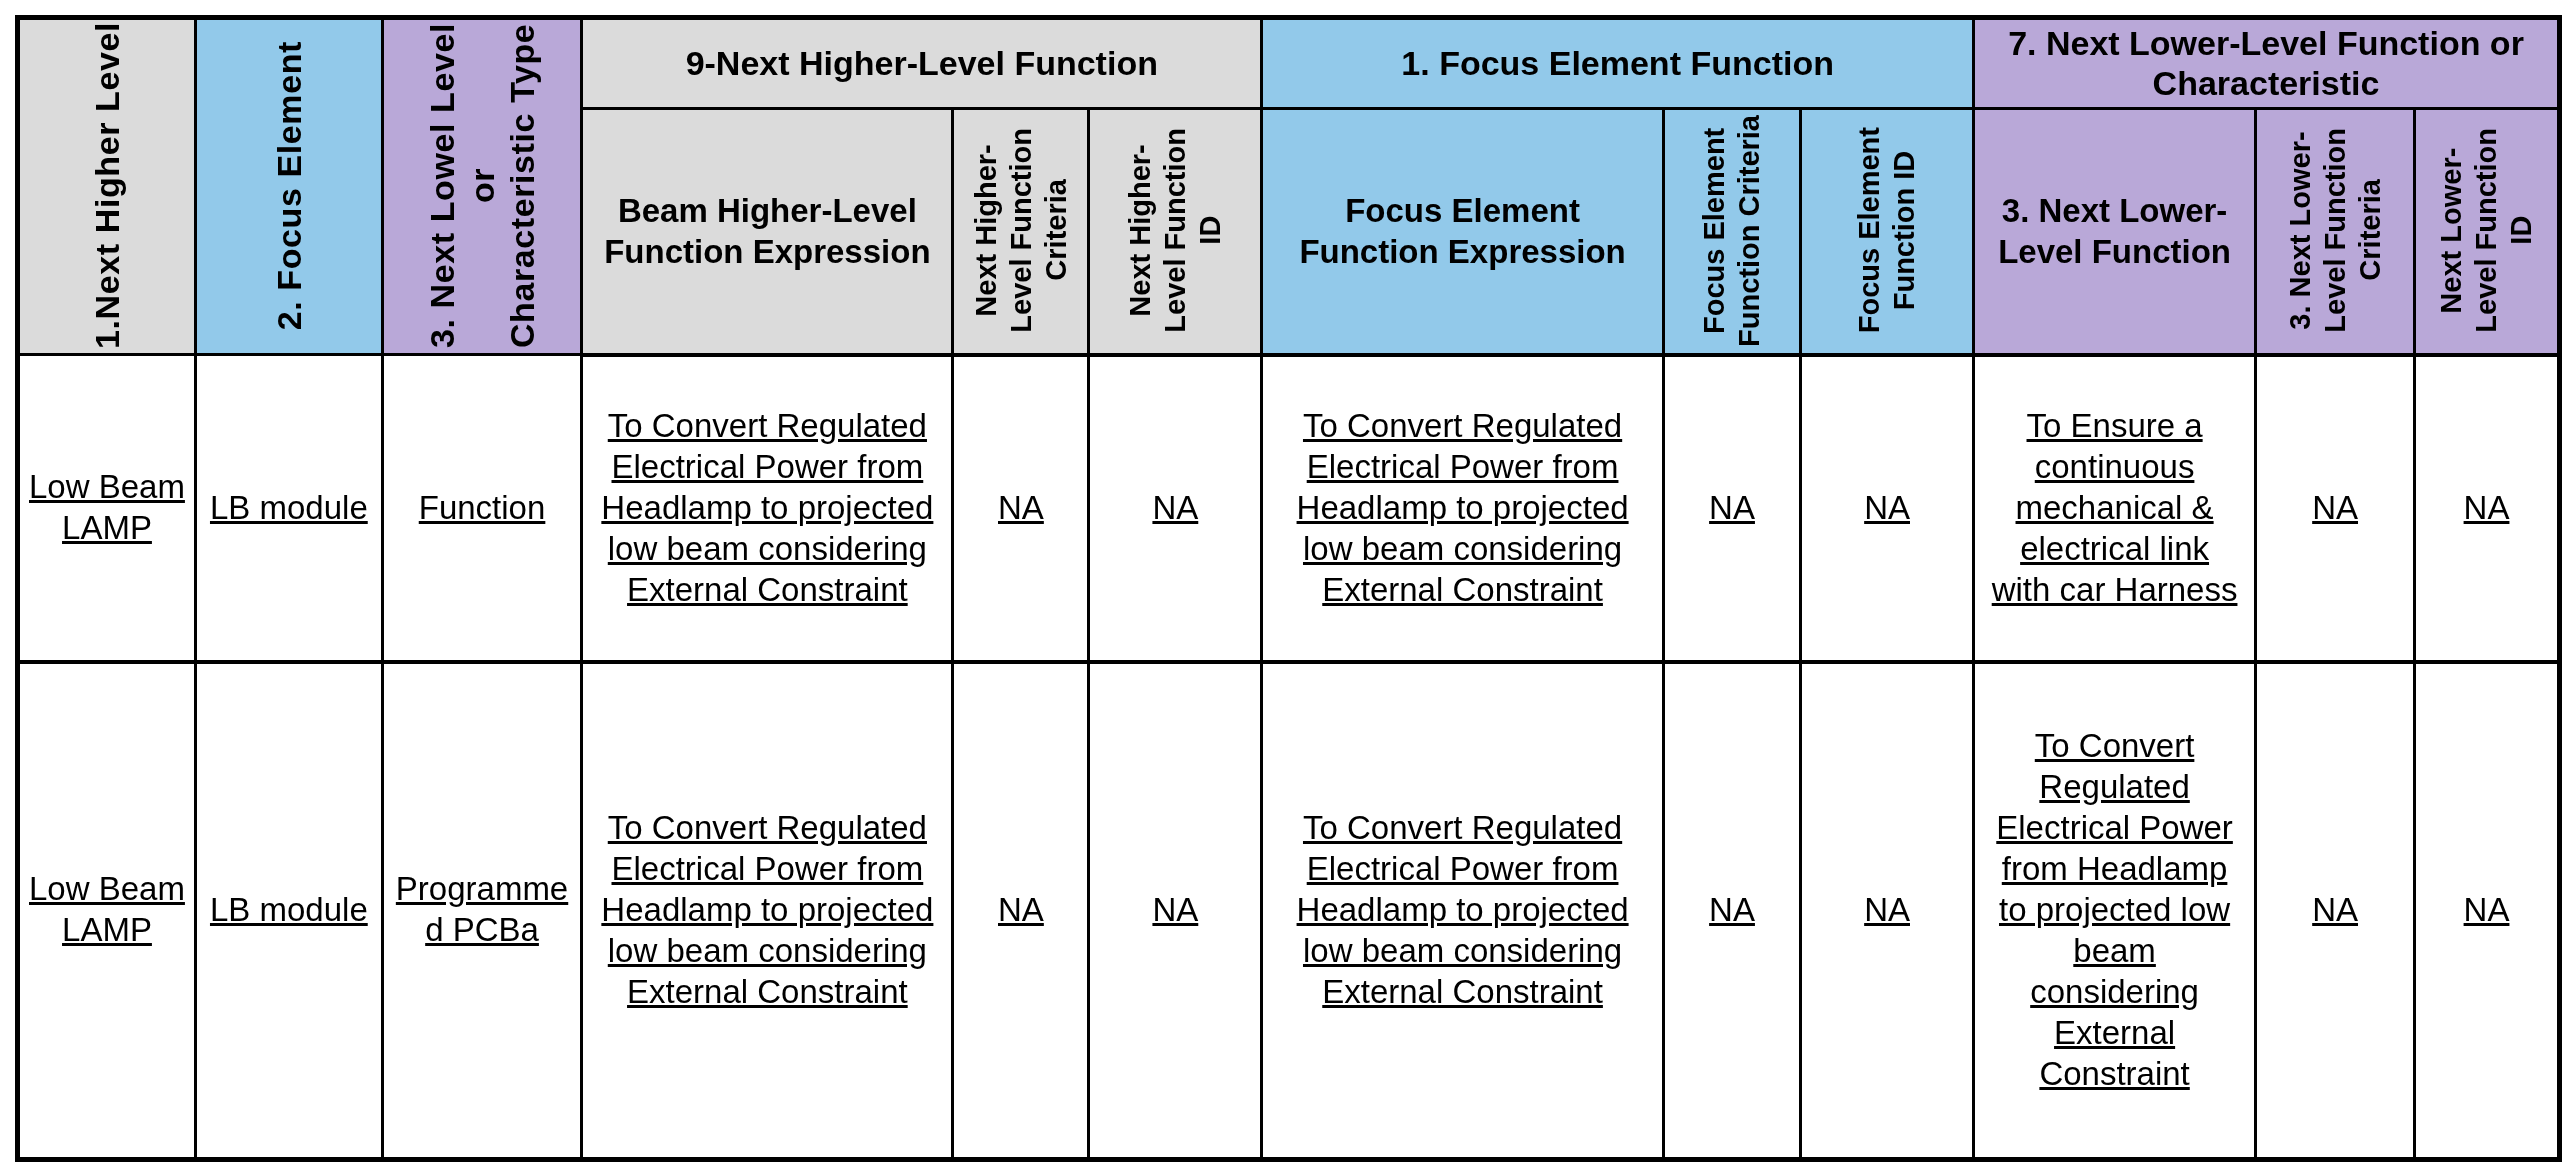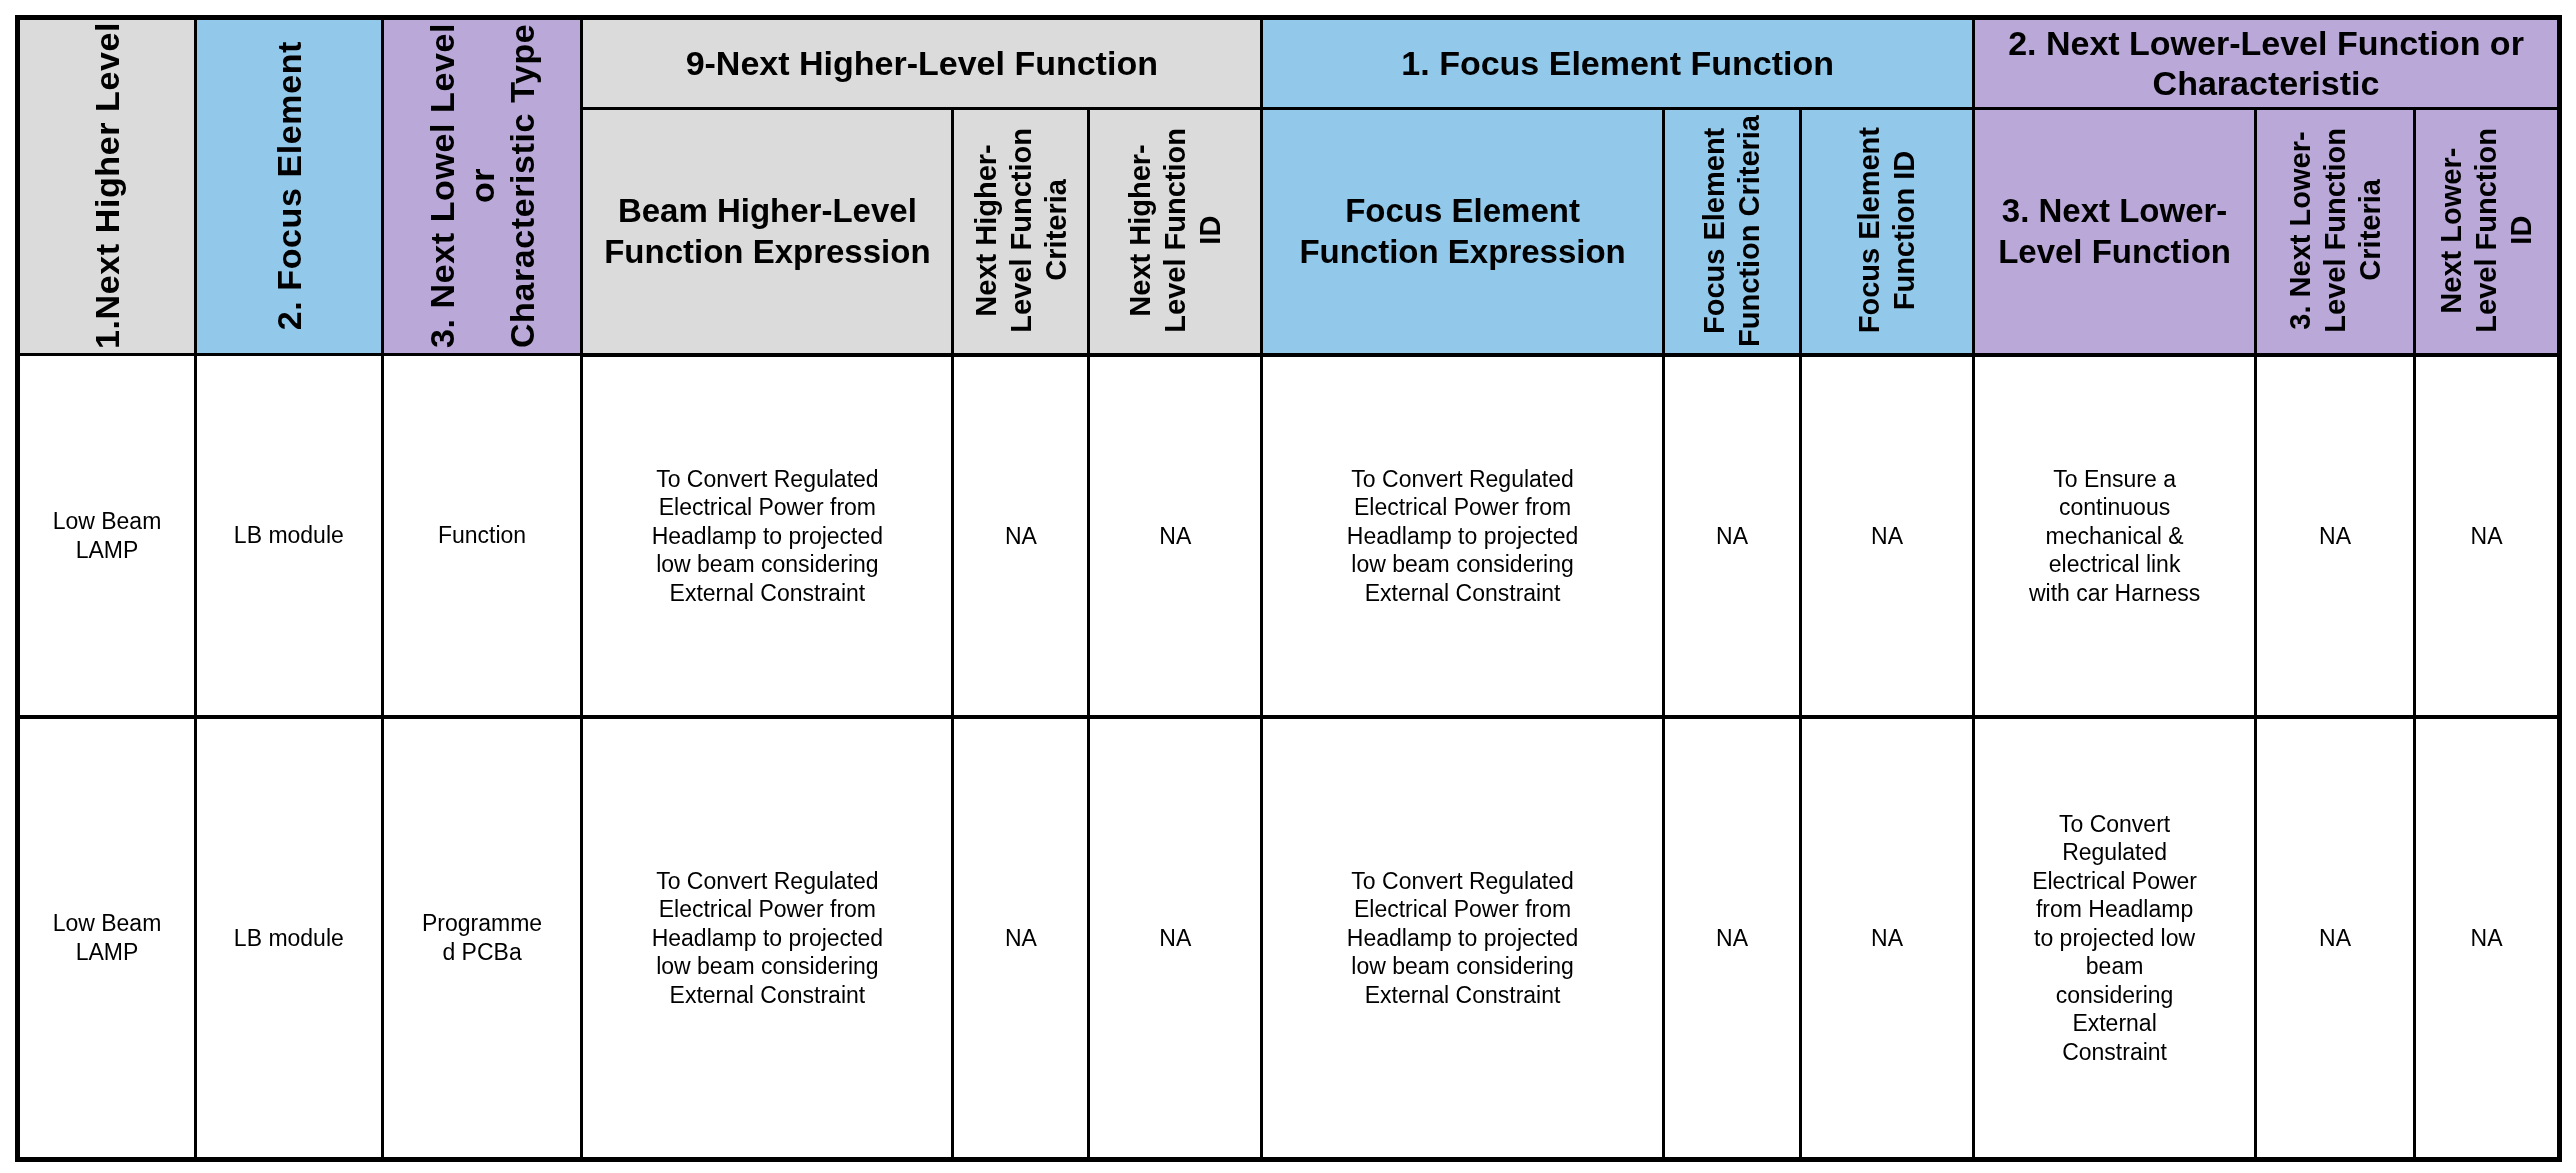--- a/index.html
+++ b/index.html
@@ -26,21 +26,21 @@
   .bg-purple{background:#b9a8d8;}
   td{background:#ffffff;}
   .ghead{font-weight:bold;font-size:34px;line-height:1.2;white-space:pre-line;}
   .shead{font-weight:bold;font-size:33px;line-height:1.22;white-space:pre-line;}
   .vtext{
     writing-mode:vertical-rl;text-orientation:mixed;transform:rotate(180deg);
     display:inline-block;white-space:pre-line;
   }
   .vmain{font-weight:bold;font-size:34px;line-height:1.18;letter-spacing:0.6px;}
   .vsub{font-weight:bold;font-size:29px;line-height:1.2;}
-  .dcell{font-size:23px;line-height:1.24;white-space:pre-line;}
+  .dcell{font-size:33px;line-height:1.24;white-space:pre-line;text-decoration:underline;}
 </style>
 </head>
 <body>
 
 <div class="canvas">
   <table class="fa-table">
     <colgroup>
       <col style="width:7.0%">
       <col style="width:7.35%">
       <col style="width:7.85%">
@@ -67,21 +67,21 @@
 or
 Characteristic Type</span>
         </th>
         <th colspan="3" class="bg-gray">
           <div class="ghead">9-Next Higher-Level Function</div>
         </th>
         <th colspan="3" class="bg-blue">
           <div class="ghead">1. Focus Element Function</div>
         </th>
         <th colspan="3" class="bg-purple">
-          <div class="ghead">2. Next Lower-Level Function or
+          <div class="ghead">7. Next Lower-Level Function or
 Characteristic</div>
         </th>
       </tr>
       <tr class="sub-row">
         <th class="bg-gray">
           <div class="shead">Beam Higher-Level
 Function Expression</div>
         </th>
         <th class="bg-gray">
           <span class="vtext vsub">Next Higher-

